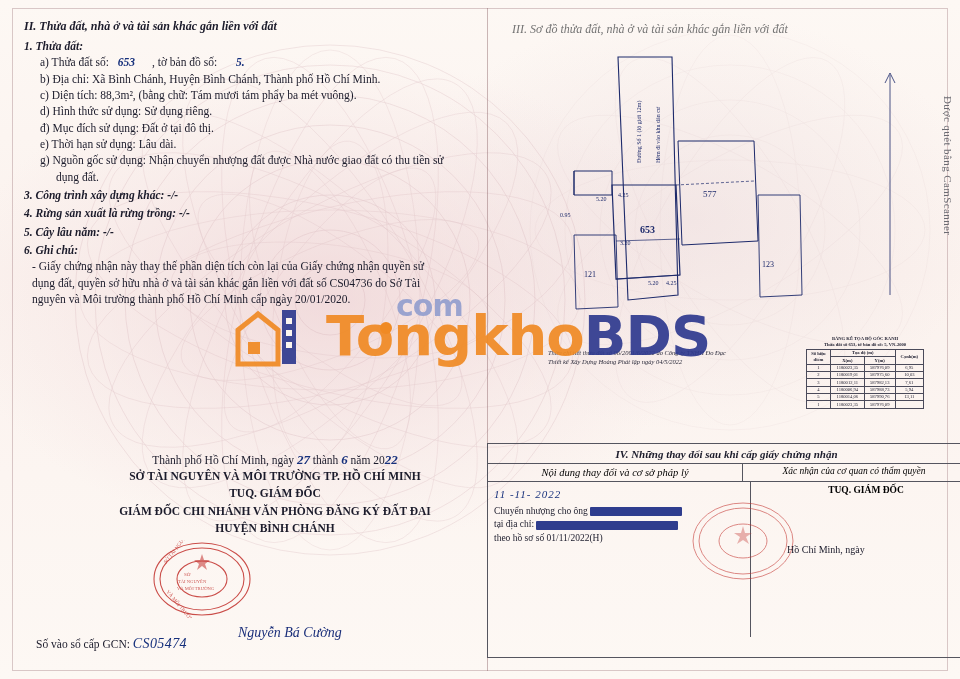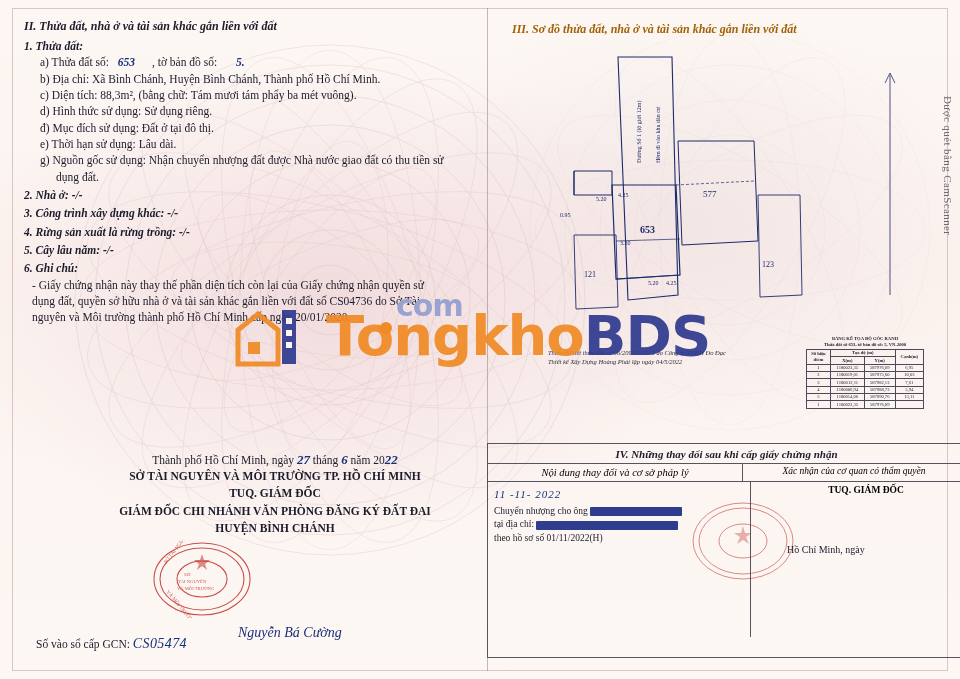--- a/index.html
+++ b/index.html
@@ -86,24 +86,24 @@
   .note {
     padding-left: 8px;
     text-align: justify;
   }
 
   
   .sec3-title {
     position: absolute;
     left: 512px;
     top: 22px;
-    font-weight: bold;
+    font-weight: normal;
     font-style: italic;
     font-size: 12px;
-    color: #a16207;
+    color: #737373;
   }
   .map-area {
     position: absolute;
     left: 500px;
     top: 45px;
     width: 430px;
     height: 300px;
   }
   .map-note {
     position: absolute;
@@ -415,21 +415,20 @@
       <span>, tờ bản đồ số:</span>
       <span class="hand-blue" style="font-weight:bold;padding-left:16px;">5.</span>
     </div>
     <div class="sub">b) Địa chỉ:  Xã Bình Chánh, Huyện Bình Chánh, Thành phố Hồ Chí Minh.</div>
     <div class="sub">c) Diện tích:     88,3m², (bằng chữ: Tám mươi tám phẩy ba mét vuông).</div>
     <div class="sub">d) Hình thức sử dụng:  Sử dụng riêng.</div>
     <div class="sub">đ) Mục đích sử dụng:  Đất ở tại đô thị.</div>
     <div class="sub">e) Thời hạn sử dụng:  Lâu dài.</div>
     <div class="sub">g) Nguồn gốc sử dụng:  Nhận chuyển nhượng đất được Nhà nước giao đất có thu tiền sử</div>
     <div class="sub" style="padding-left:32px;">dụng đất.</div>
-    <div class="num">2. Nhà ở:  -/-</div>
     <div class="num">3. Công trình xây dựng khác:  -/-</div>
     <div class="num">4. Rừng sản xuất là rừng trồng:  -/-</div>
     <div class="num">5. Cây lâu năm:  -/-</div>
     <div class="num">6. Ghi chú:</div>
     <div class="note">- Giấy chứng nhận này thay thế phần diện tích còn lại của Giấy chứng nhận quyền sử</div>
     <div class="note" style="padding-left:8px;">dụng đất, quyền sở hữu nhà ở và tài sản khác gắn liền với đất số CS04736 do Sở Tài</div>
     <div class="note" style="padding-left:8px;">nguyên và Môi trường thành phố Hồ Chí Minh cấp ngày 20/01/2020.</div>
   </div>
 
   <div class="sec3-title">III. Sơ đồ thửa đất, nhà ở và tài sản khác gắn liền với đất</div>
@@ -532,21 +531,21 @@
           <td>587976,09</td>
           <td></td>
         </tr>
     </tbody>
   </table>
 
   <div class="sign-block">
     <div class="line1">
       <span>Thành phố Hồ Chí Minh, ngày</span>
       <span class="date-ink">27</span>
-      <span>tháng</span>
+      <span>thành</span>
       <span class="date-ink">6</span>
       <span>năm 20</span><span class="date-ink">22</span>
     </div>
     <div class="strong">SỞ TÀI NGUYÊN VÀ MÔI TRƯỜNG TP. HỒ CHÍ MINH</div>
     <div class="strong">TUQ. GIÁM ĐỐC</div>
     <div class="strong">GIÁM ĐỐC CHI NHÁNH VĂN PHÒNG ĐĂNG KÝ ĐẤT ĐAI</div>
     <div class="strong">HUYỆN BÌNH CHÁNH</div>
   </div>
 
   <svg class="stamp" viewBox="0 0 104 78">

